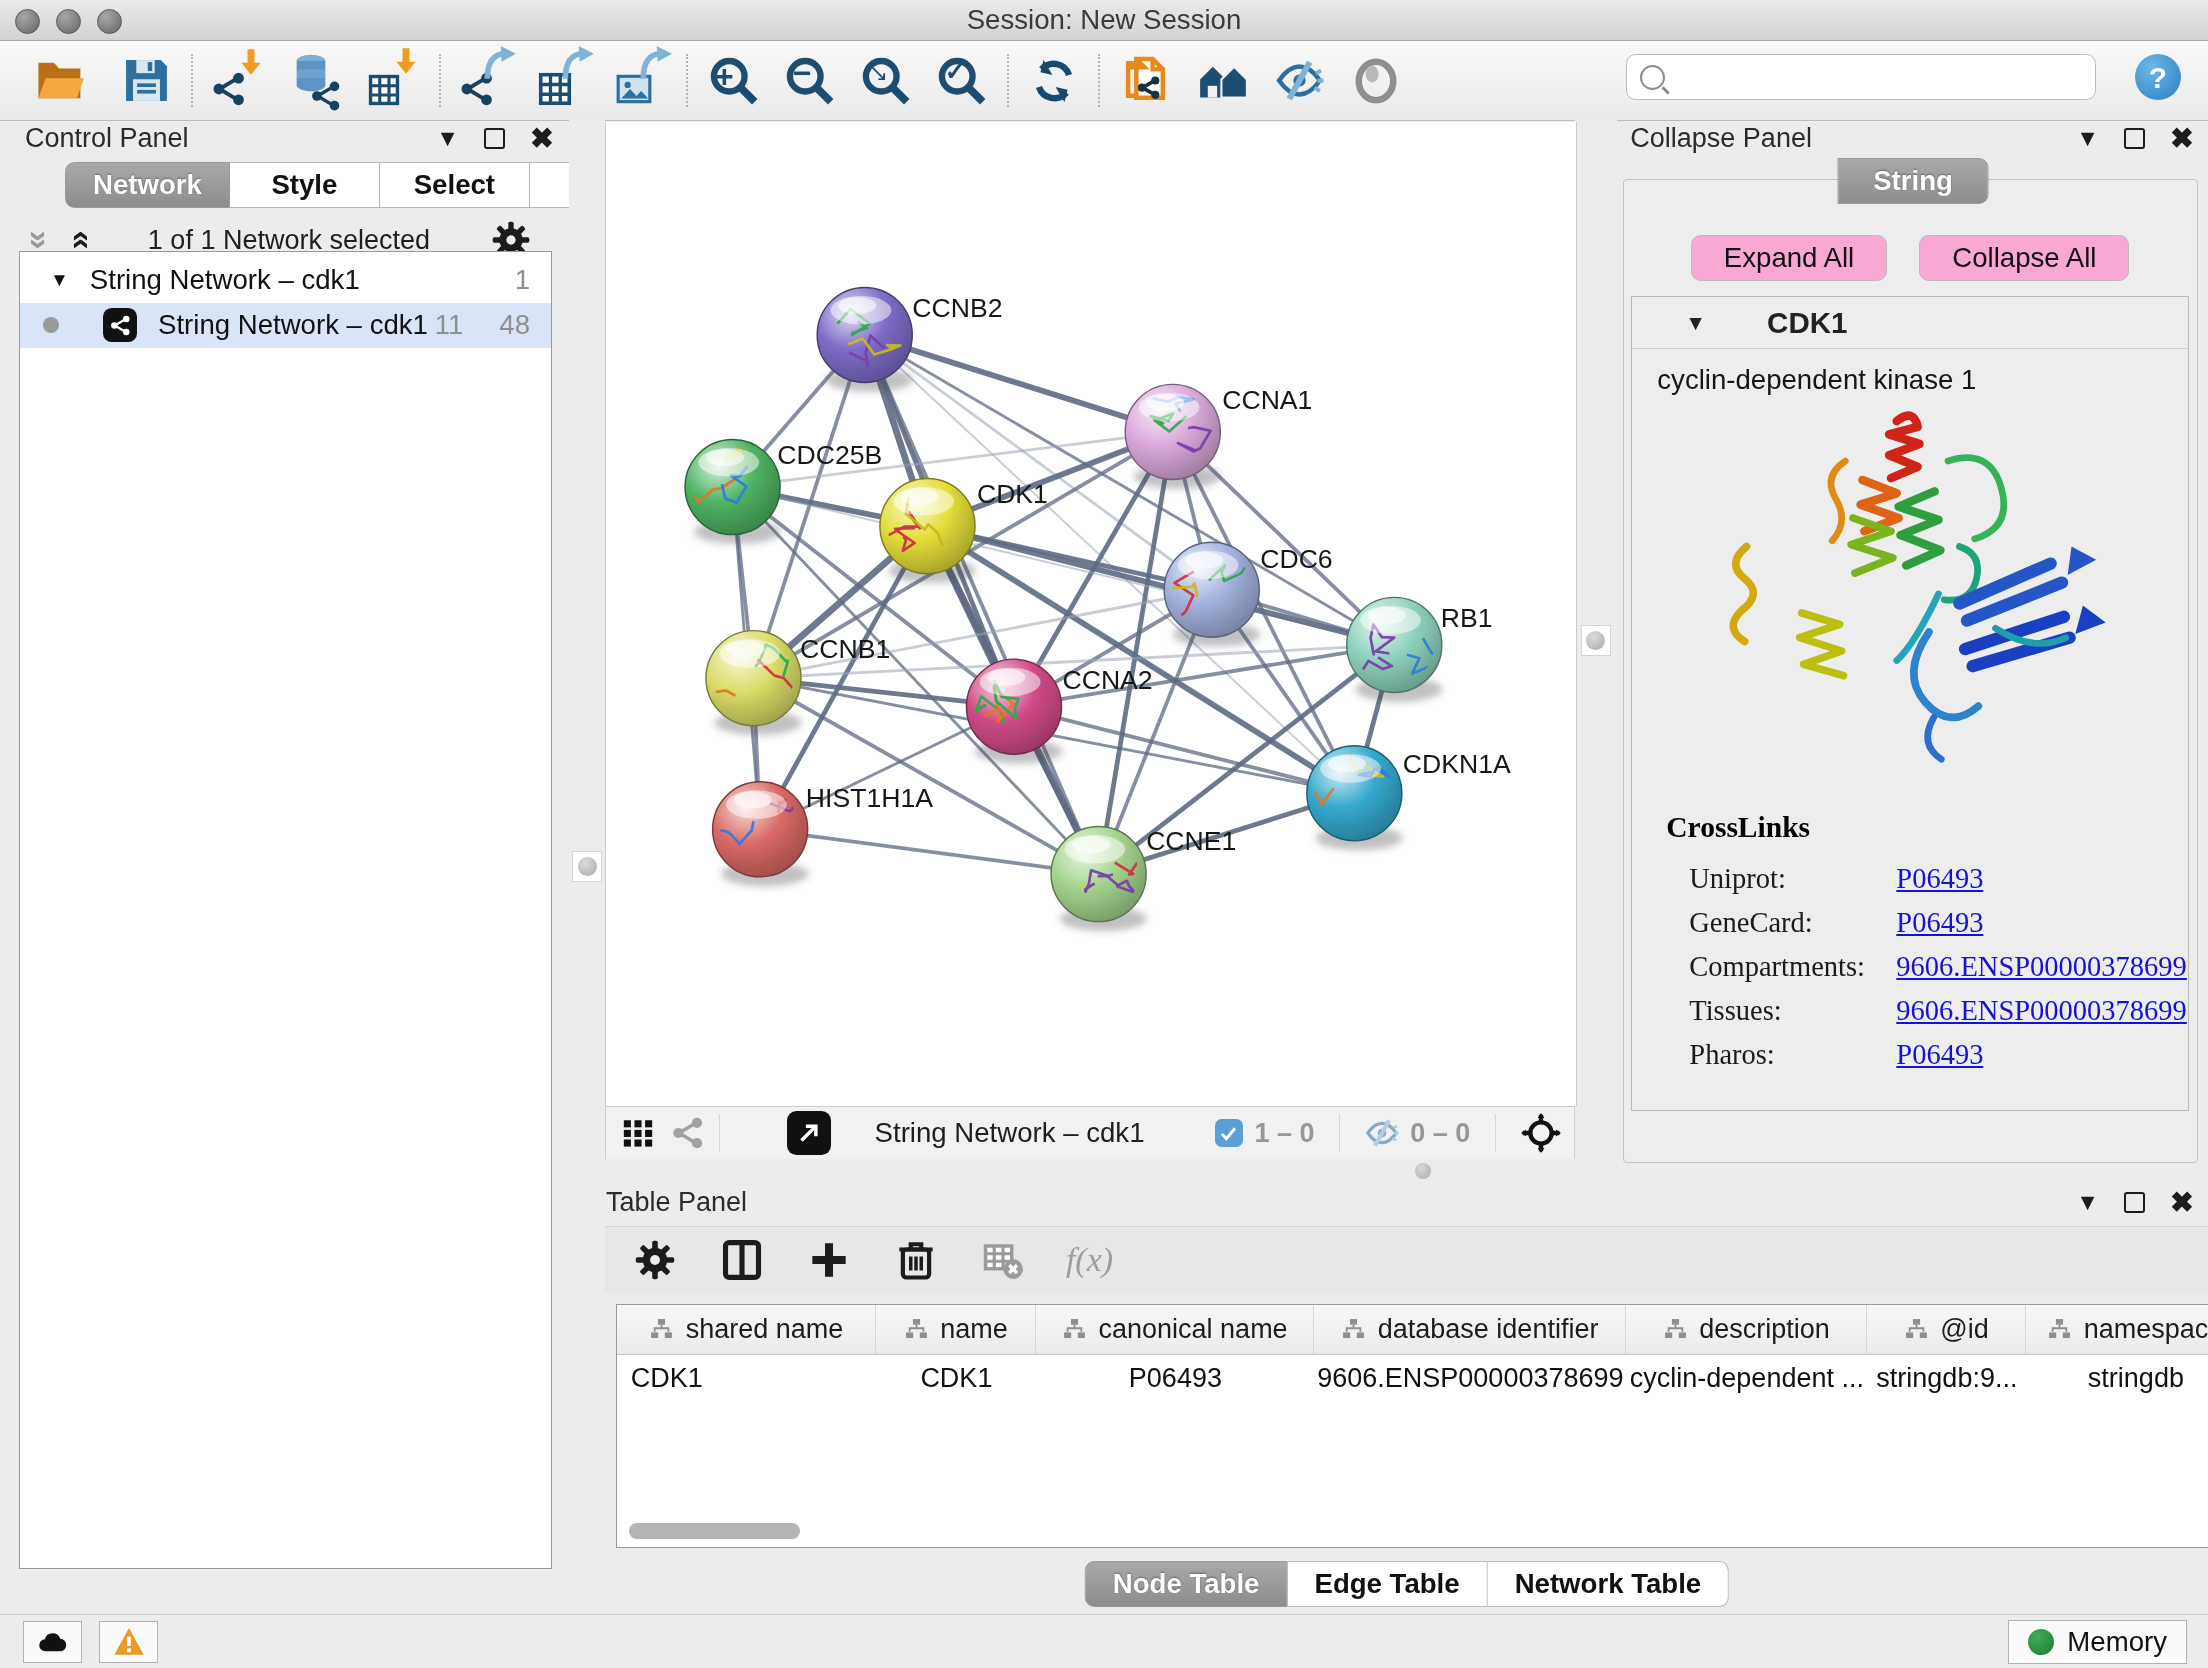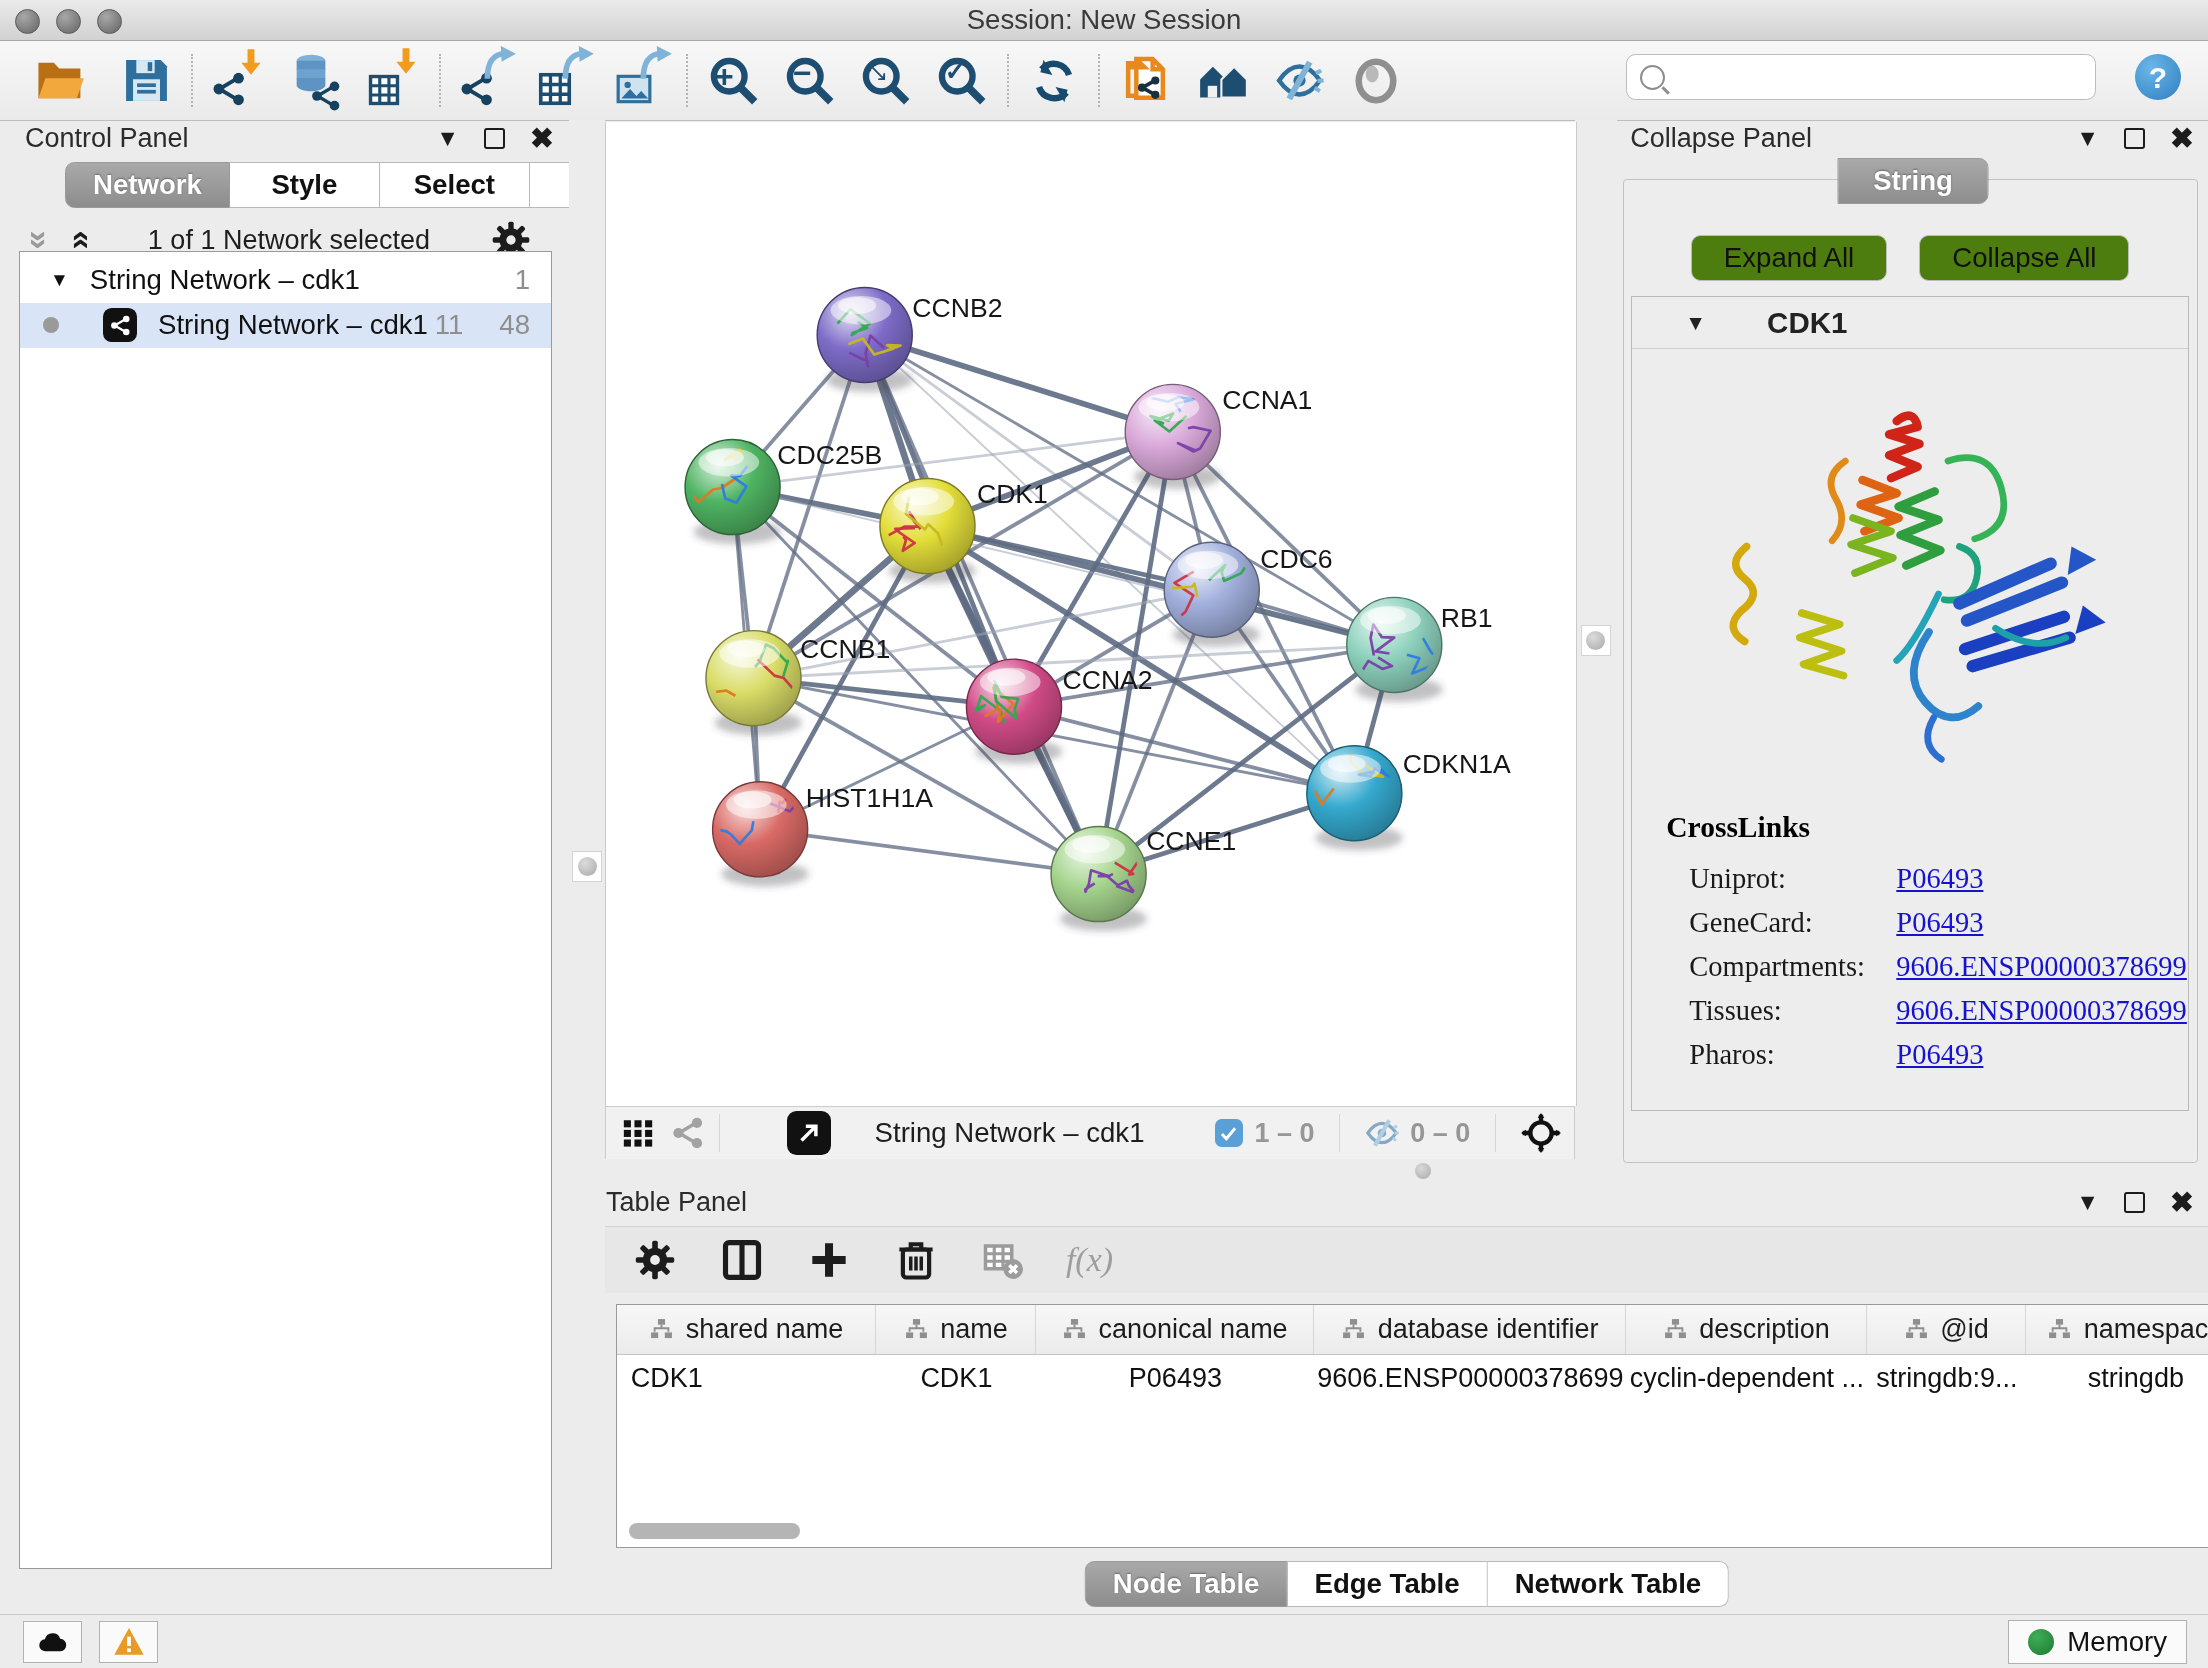--- a/index.html
+++ b/index.html
@@ -86,21 +86,21 @@
   .handle i{width:19px;height:19px;border-radius:50%;
     background:radial-gradient(circle at 38% 32%,#dcdcdc,#a8a8a8);}
   .hdot{position:absolute;width:16px;height:16px;border-radius:50%;
     background:radial-gradient(circle at 38% 32%,#d8d8d8,#ababab);}
   
   .results-panel{position:absolute;left:1617px;top:120px;width:592px;height:1064px;}
   .rp-tab{position:absolute;top:38px;left:50%;transform:translateX(-50%);z-index:3;}
   .rp-box{position:absolute;left:5.7px;right:11.4px;top:59px;bottom:21px;background:#ededed;
     border:1.9px solid #c2c2c2;border-radius:3.8px;}
   .rp-btns{display:flex;justify-content:center;gap:32px;margin-top:55px;}
-  .rbtn{height:46px;padding:0 32px;background:#4d7c0f;border:1.9px solid #bcbcbc;border-radius:9.5px;
+  .rbtn{height:46px;padding:0 32px;background:#f9a8d4;border:1.9px solid #bcbcbc;border-radius:9.5px;
     font-size:27.6px;color:#111;}
   .entry{position:absolute;left:7.6px;right:7.6px;top:116px;bottom:51px;border:1.9px solid #b9b9b9;
     background:#ededed;}
   .e-head{height:51px;border-bottom:1.9px solid #cfcfcf;display:flex;align-items:center;}
   .e-caret{font-size:21px;margin-left:53px;}
   .e-gene{font-size:29.5px;font-weight:bold;margin-left:61px;}
   .e-desc{font-size:27.6px;margin:15px 0 0 25px;color:#151515;}
   .protein{position:absolute;left:50%;transform:translateX(-50%);top:107px;}
   .xl{position:absolute;left:34px;top:514px;right:19px;
     font-family:"Liberation Serif",serif;}
@@ -817,20 +817,21 @@
     <div class="rp-box">
       <div class="rp-btns">
         <button class="rbtn">Expand All</button>
         <button class="rbtn">Collapse All</button>
       </div>
       <div class="entry">
         <div class="e-head">
           <span class="e-caret">▼</span>
           <span class="e-gene">CDK1</span>
         </div>
+        <div class="e-desc">cyclin-dependent kinase 1</div>
         <svg class="protein" width="399" height="380" viewBox="0 0 420 400">
           <g fill="none" stroke-linecap="round" stroke-linejoin="round">
             <path d="M196 18q18 -14 22 6l-30 8 32 10-32 12 30 12-28 12" stroke="#cf2417" stroke-width="9"></path>
             <path d="M160 80l36 14-38 12 40 14-36 14" stroke="#de6313" stroke-width="9"></path>
             <path d="M142 60q-24 16 -10 40t-4 44" stroke="#e08a1a" stroke-width="7"></path>
             <path d="M38 150q-22 18 -2 34t-4 34q-18 18 4 32" stroke="#d4a90e" stroke-width="8"></path>
             <path d="M96 220l40 12-42 14 44 14-40 14 42 12" stroke="#bcbf10" stroke-width="8"></path>
             <path d="M150 120l40 14-42 14 44 14-40 16" stroke="#7ab520" stroke-width="8"></path>
             <path d="M236 92l-38 16 42 14-40 16 42 16-36 16" stroke="#2f9e3f" stroke-width="9"></path>
             <path d="M250 60q44 -14 56 28t-28 54" stroke="#37b357" stroke-width="7"></path>

